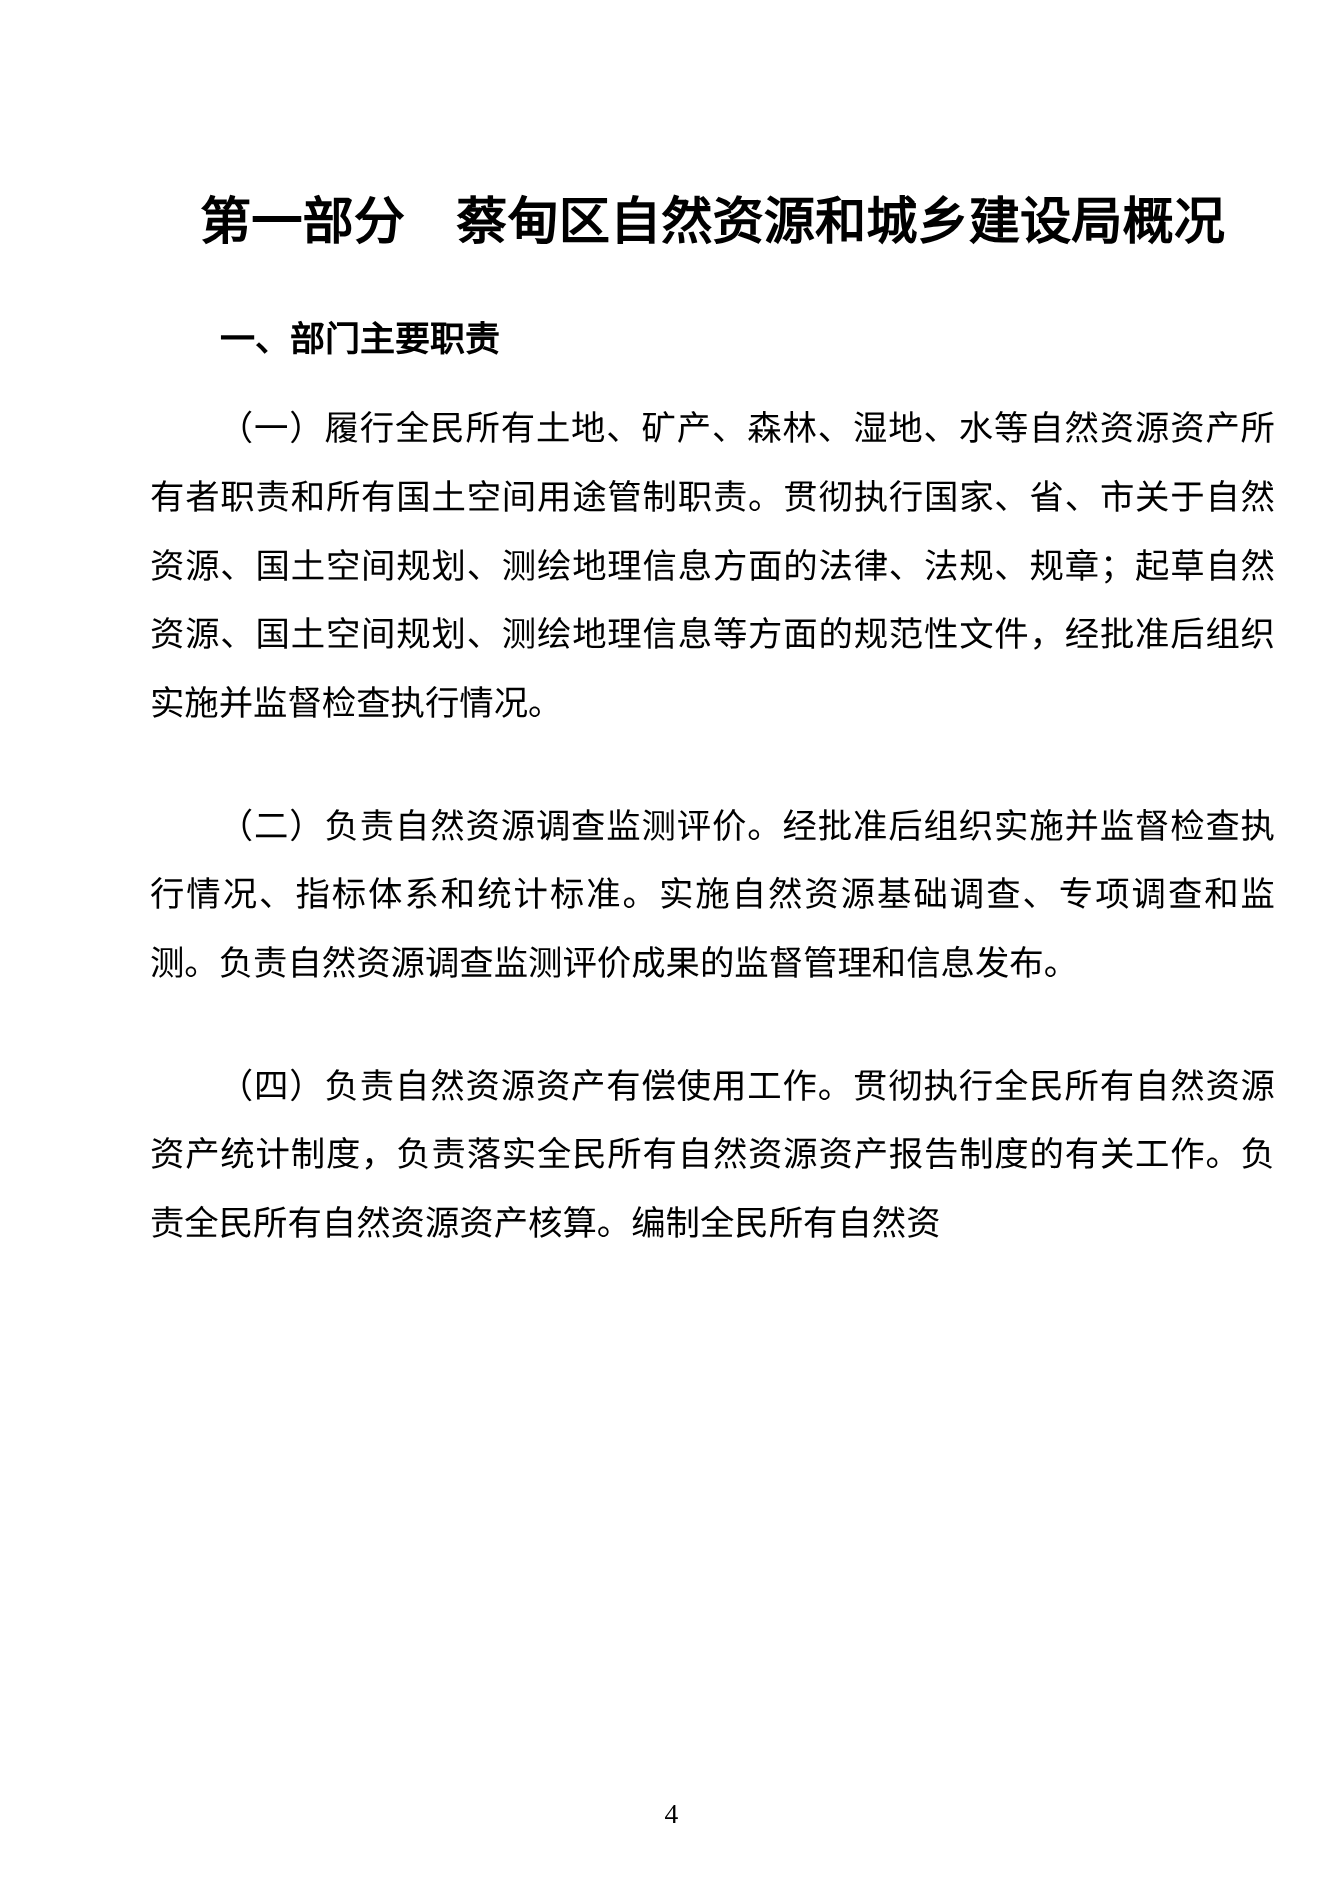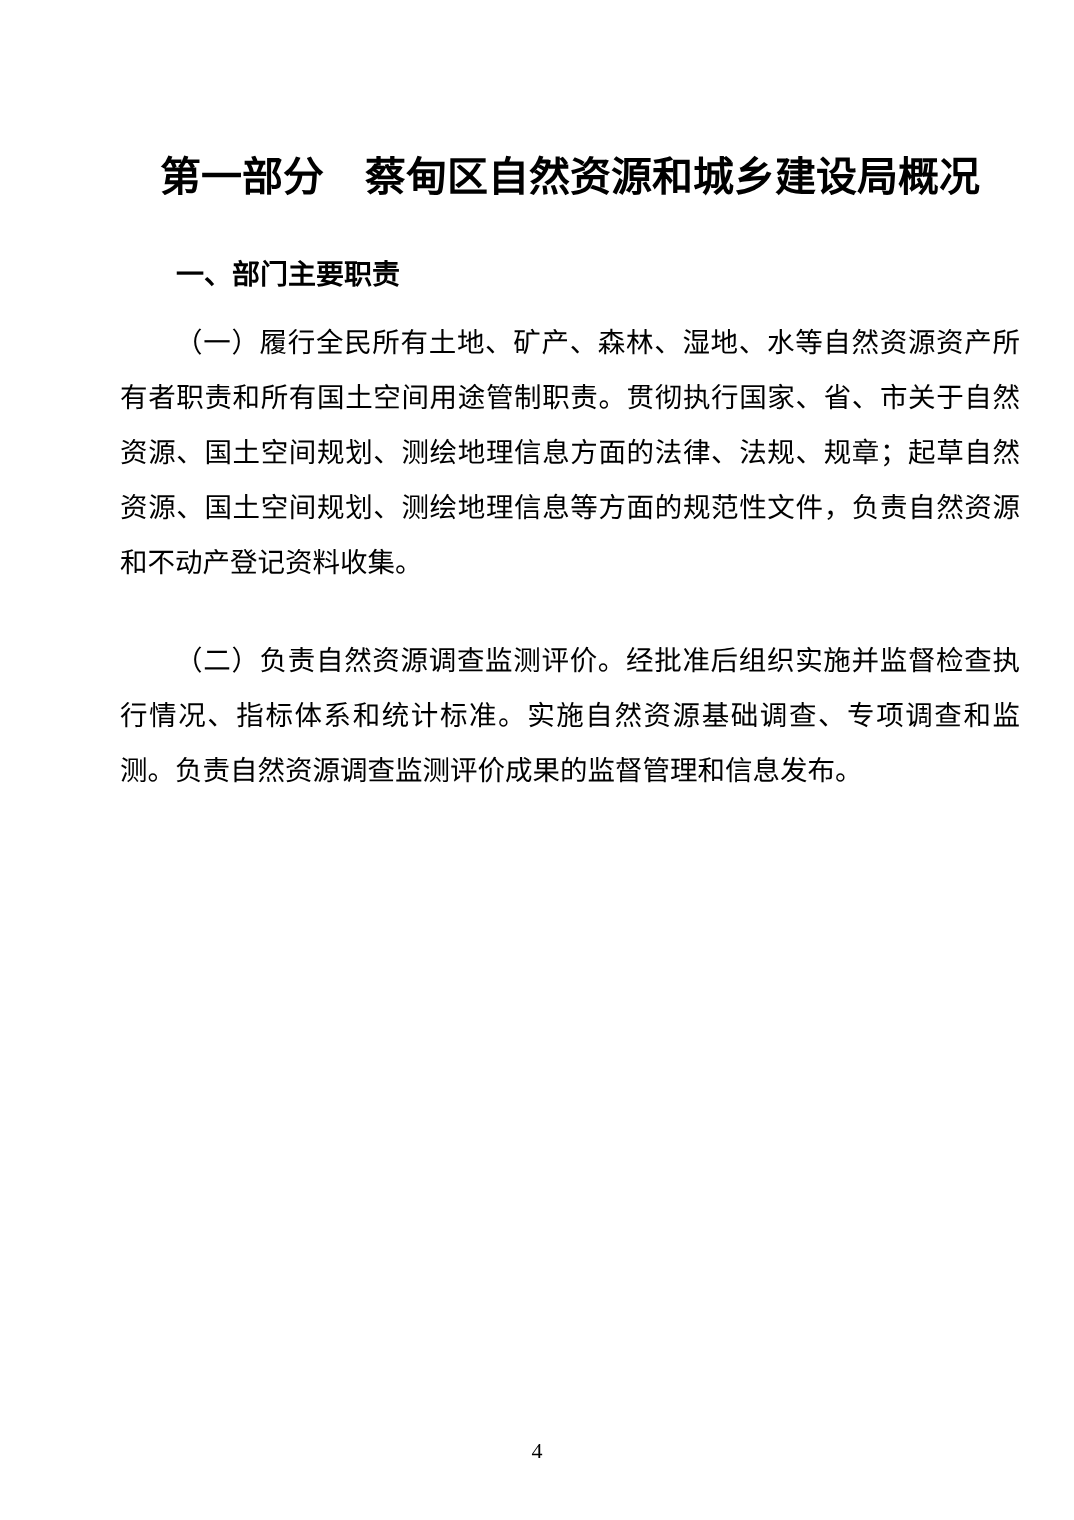--- a/index.html
+++ b/index.html
@@ -29,21 +29,21 @@
     font-family: "Liberation Sans", "DejaVu Sans", sans-serif;
     font-weight: bold;
     font-size: 41px;
     line-height: 50px;
     text-align: center;
     letter-spacing: 0;
     white-space: nowrap;
   }
   .section-heading {
     margin: 53px 0 20px 0;
-    font-family: Liberation Serif, serif;
+    font-family: Liberation Mono, monospace;
     font-weight: bold;
     font-size: 28px;
     line-height: 40px;
     text-indent: 2em;
   }
   .body-para {
     margin: 0 0 43px 0;
     font-size: 27.5px;
     line-height: 55px;
     text-indent: 2em;
@@ -61,17 +61,18 @@
     line-height: 30px;
   }
 </style>
 </head>
 <body>
 
 <div class="page">
   <div class="content">
     <h1 class="doc-title">第一部分　蔡甸区自然资源和城乡建设局概况</h1>
     <h2 class="section-heading">一、部门主要职责</h2>
-    <p class="body-para">（一）履行全民所有土地、矿产、森林、湿地、水等自然资源资产所有者职责和所有国土空间用途管制职责。贯彻执行国家、省、市关于自然资源、国土空间规划、测绘地理信息方面的法律、法规、规章；起草自然资源、国土空间规划、测绘地理信息等方面的规范性文件，负责自然资源和不动产登记资料收集。</p>
+    <p class="body-para">（一）履行全民所有土地、矿产、森林、湿地、水等自然资源资产所有者职责和所有国土空间用途管制职责。贯彻执行国家、省、市关于自然资源、国土空间规划、测绘地理信息方面的法律、法规、规章；起草自然资源、国土空间规划、测绘地理信息等方面的规范性文件，经批准后组织实施并监督检查执行情况。</p>
     <p class="body-para">（二）负责自然资源调查监测评价。经批准后组织实施并监督检查执行情况、指标体系和统计标准。实施自然资源基础调查、专项调查和监测。负责自然资源调查监测评价成果的监督管理和信息发布。</p>
+    <p class="body-para">（四）负责自然资源资产有偿使用工作。贯彻执行全民所有自然资源资产统计制度，负责落实全民所有自然资源资产报告制度的有关工作。负责全民所有自然资源资产核算。编制全民所有自然资</p>
   </div>
   <div class="page-number">4</div>
 </div>
 
 </body></html>

